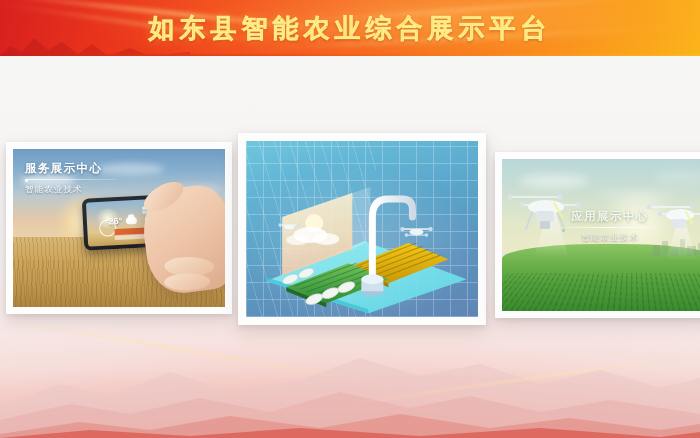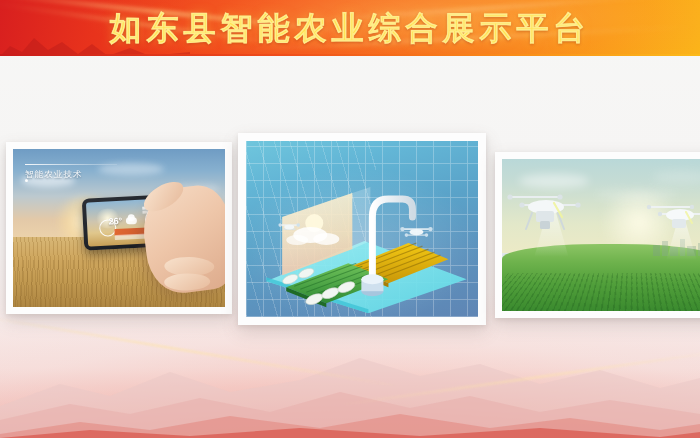--- a/index.html
+++ b/index.html
@@ -35,21 +35,21 @@
     background:linear-gradient(90deg,rgba(255,224,150,0),rgba(255,226,150,.75),rgba(255,210,130,0));transform:rotate(6deg);}
   .banner-ray.r2{left:-2%;top:24px;width:46%;height:2px;
     background:linear-gradient(90deg,rgba(255,220,150,0),rgba(255,222,150,.6),rgba(255,205,120,0));transform:rotate(8deg);}
   .banner-ray.r3{left:38%;top:8px;width:60%;height:2px;
     background:linear-gradient(90deg,rgba(255,235,180,0),rgba(255,238,185,.5),rgba(255,220,150,0));transform:rotate(-4deg);}
   .banner-ray.r4{left:30%;top:38px;width:70%;height:2px;
     background:linear-gradient(90deg,rgba(255,236,185,0),rgba(255,236,180,.45),rgba(255,220,150,0));transform:rotate(-3deg);}
   .banner-mtn{position:absolute;left:0;bottom:0;width:190px;height:26px;opacity:.55;}
   .banner-mtn svg{display:block;width:100%;height:100%;}
   .banner-title{position:absolute;left:0;right:0;top:9px;text-align:center;
-    font-size:32px;line-height:38px;font-weight:bold;letter-spacing:5px;
+    font-size:26px;line-height:38px;font-weight:bold;letter-spacing:5px;
     color:#ffe24a;
     text-shadow:0 0 1px rgba(255,240,150,.95),0 1px 3px rgba(150,20,0,.45),0 0 10px rgba(255,190,60,.55);
     -webkit-text-stroke:0.4px rgba(255,245,190,.55);}
   .banner-edge{position:absolute;left:0;bottom:0;width:700px;height:2px;
     background:linear-gradient(90deg,#c91a1a,#ef4b1a 40%,#f98a18 72%,#fcbb1a 100%);opacity:.9;}
 
   
   .card{position:absolute;background:#fdfdfd;
     box-shadow:0 7px 16px rgba(110,90,85,.20),0 2px 5px rgba(110,90,85,.14);}
   .card .inner{position:absolute;overflow:hidden;background:#dfe6ea;}
@@ -229,20 +229,21 @@
           </div>
         </div>
 
         <div class="hand">
           <div class="finger f1"></div>
           <div class="finger f2"></div>
           <div class="finger f3"></div>
         </div>
 
         <div class="cap cap-left">
+          <div class="t1">服务展示中心</div>
           <div class="rule"></div>
           <div class="dot"></div>
           <div class="t2">智能农业技术</div>
         </div>
       </div>
     </div>
   </div>
 
   <div class="card card-mid">
     <div class="inner">
@@ -399,17 +400,23 @@
             <g stroke="#f2f5a8" stroke-width="2" stroke-linecap="round" opacity=".9">
               <line x1="40" y1="17" x2="46" y2="28"></line>
             </g>
             <circle cx="3" cy="12" r="2.2" fill="#dbe3e6"></circle>
             <circle cx="46" cy="12" r="2.2" fill="#dbe3e6"></circle>
             <circle cx="14" cy="19" r="2.2" fill="#dbe3e6"></circle>
             <circle cx="62" cy="19" r="2.2" fill="#dbe3e6"></circle>
           </svg>
         </div>
 
+        <div class="cap cap-right">
+          <div class="t1">应用展示中心</div>
+          <div class="rule"></div>
+          <div class="dot"></div>
+          <div class="t2">智能农业技术</div>
+        </div>
       </div>
     </div>
   </div>
 
 </div>
 
 </body></html>

